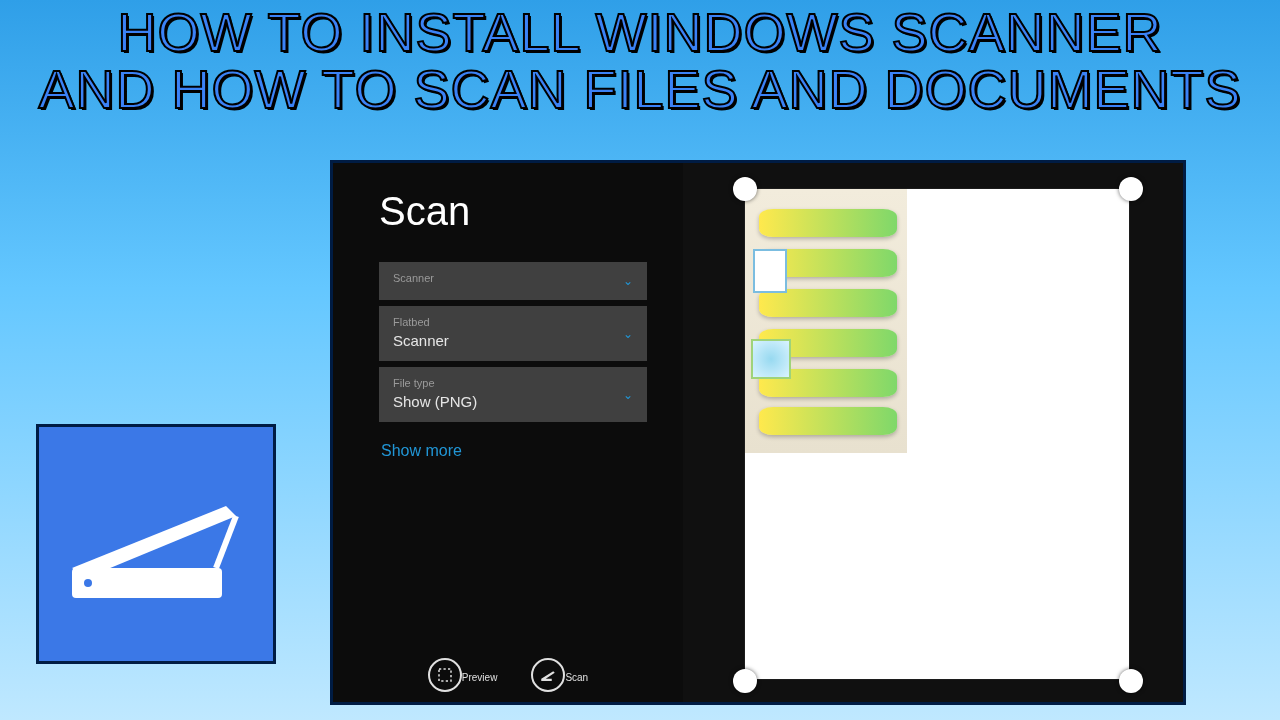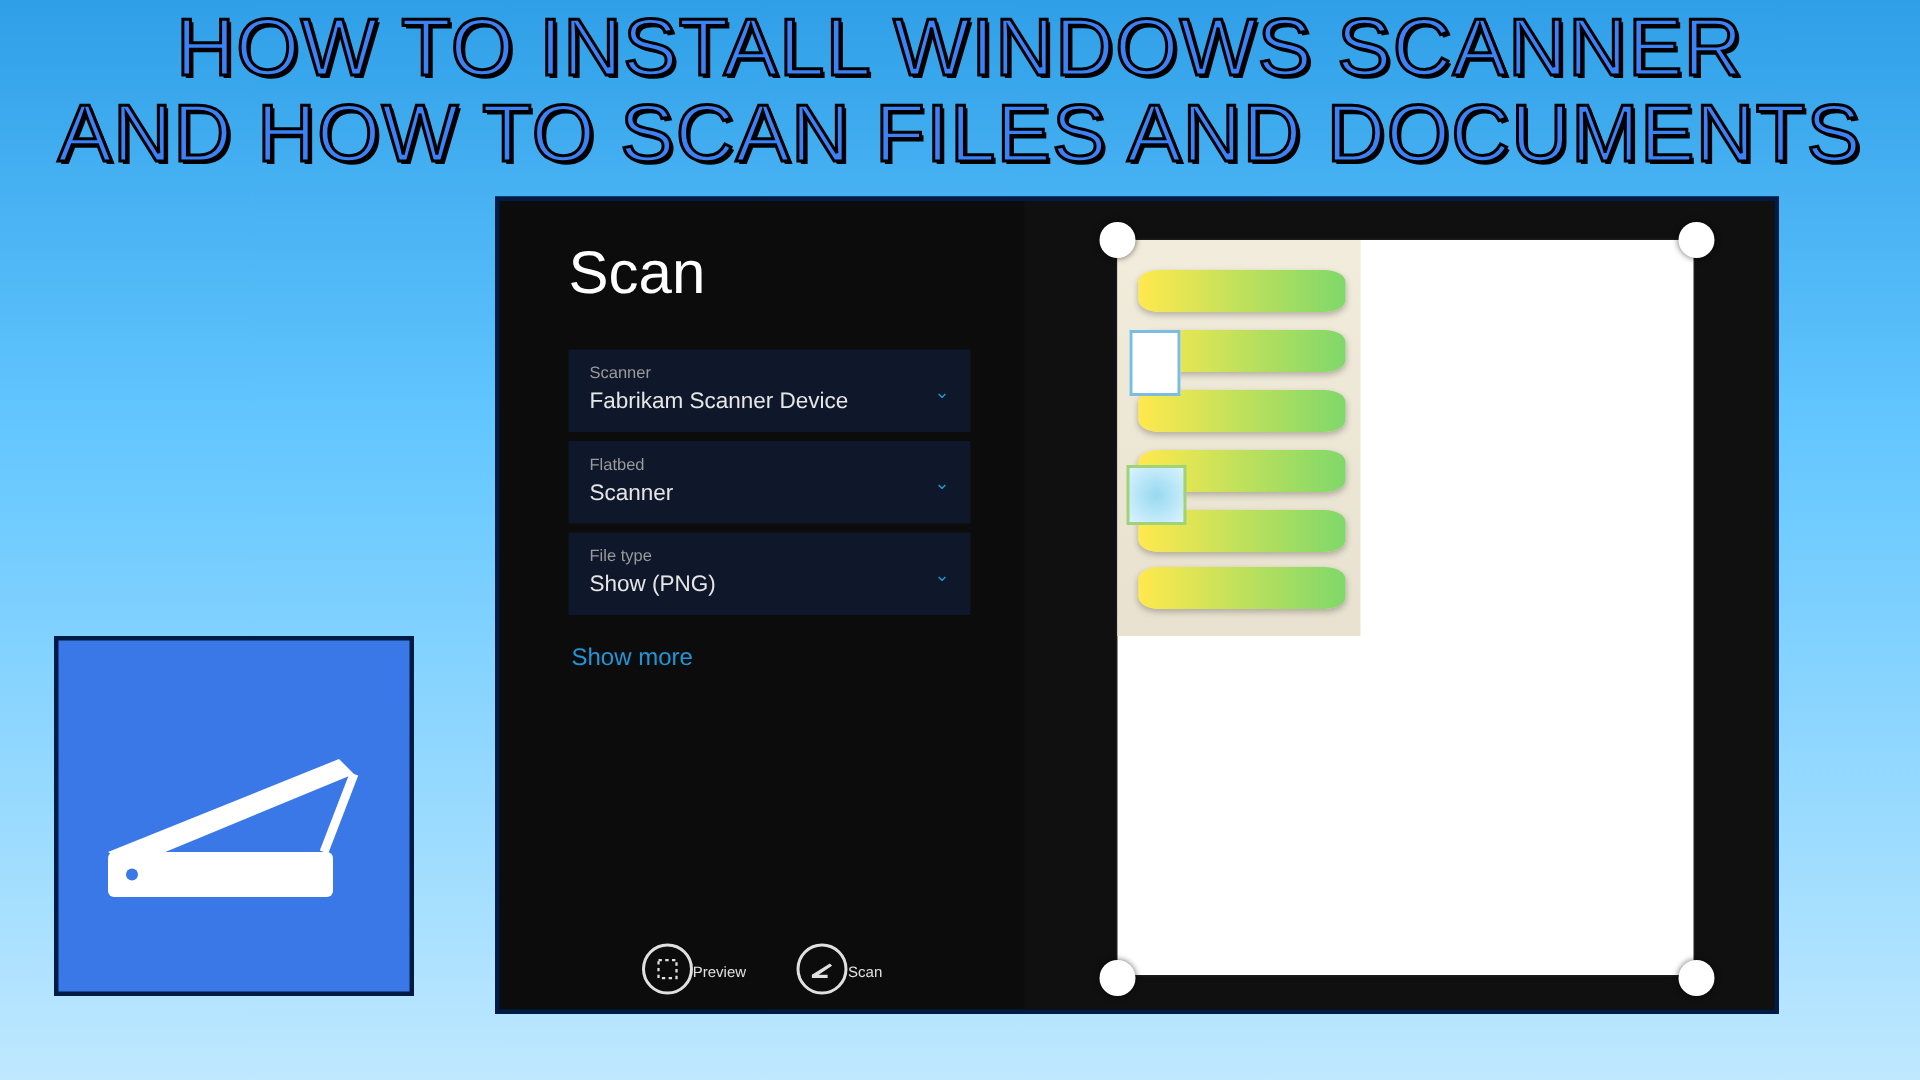--- a/index.html
+++ b/index.html
@@ -28,40 +28,40 @@
     width: 240px; height: 240px;
     background: #3b78e7;
     border: 3px solid #001c44;
     display: flex; align-items: center; justify-content: center;
   }
   .tile svg { width: 180px; height: 140px; }
 
   
   .app {
     position: absolute;
-    left: 330px; top: 131px;
+    left: 330px; top: 160px;
     width: 856px; height: 545px;
     background: #0c0c0c;
     border: 3px solid #001c44;
     display: flex;
   }
   .sidebar {
     width: 350px;
     padding: 26px 36px 0 46px;
     color: #e6e6e6;
     position: relative;
   }
   .app-title {
     font-size: 40px;
     font-weight: 300;
     color: #fff;
     margin-bottom: 28px;
   }
   .field {
-    background: #0f172a;
+    background: #404040;
     padding: 10px 14px 12px 14px;
     margin-bottom: 6px;
     position: relative;
     cursor: pointer;
   }
   .field-label {
     font-size: 11px;
     color: #9a9a9a;
     margin-bottom: 4px;
   }
@@ -161,21 +161,20 @@
     </svg>
   </span>
 </div>
 
 <div class="app">
   <div class="sidebar">
     <div class="app-title">Scan</div>
 
     <div class="field">
       <div class="field-label">Scanner</div>
-      <div class="field-value">Fabrikam Scanner Device</div>
       <span class="chev">⌄</span>
     </div>
 
     <div class="field">
       <div class="field-label">Flatbed</div>
       <div class="field-value">Scanner</div>
       <span class="chev">⌄</span>
     </div>
 
     <div class="field">

